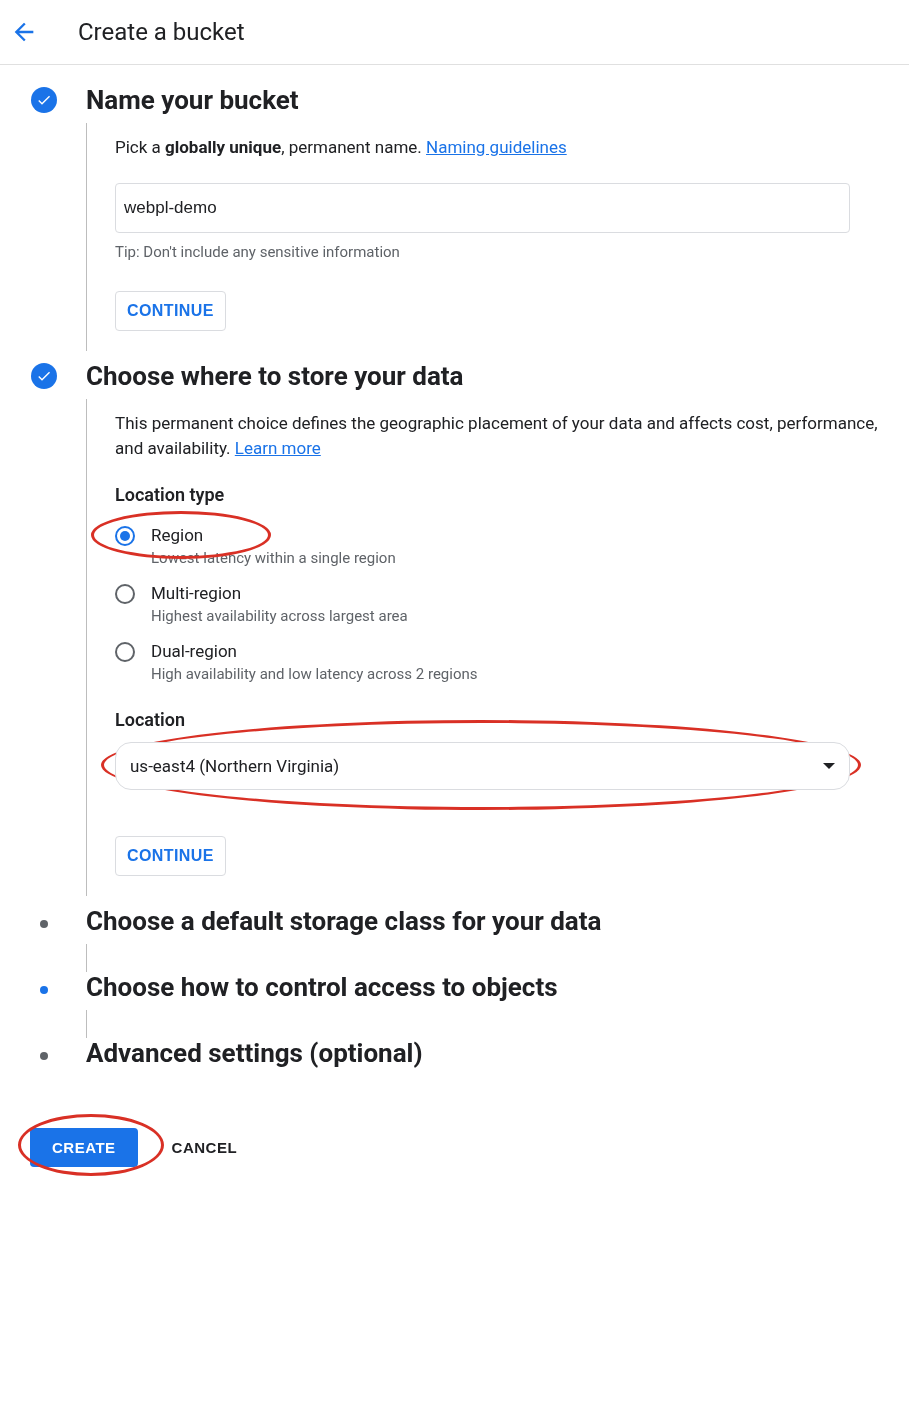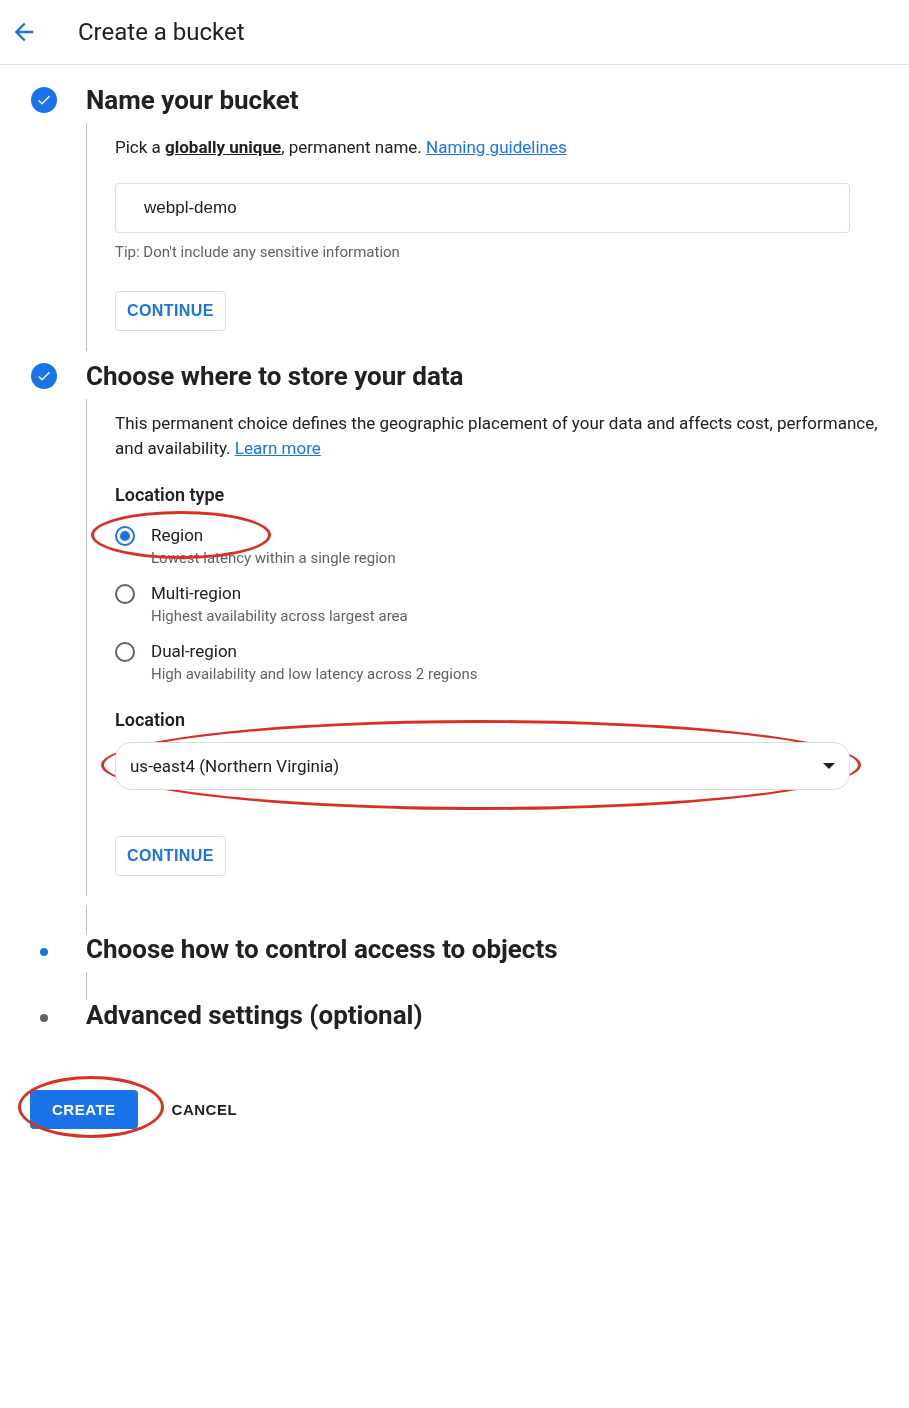--- a/index.html
+++ b/index.html
@@ -76,26 +76,26 @@
   }
   .indent-content {
     padding: 12px 0 20px 28px;
   }
   .desc {
     font-size: 17px;
     color: #202124;
     margin-bottom: 22px;
     line-height: 1.5;
   }
-  .desc .bold { font-weight: 700; text-decoration: underline; }
+  .desc .bold { font-weight: 700; }
   .link { color: #1a73e8; text-decoration: underline; cursor: pointer; }
   .text-input {
     width: 100%;
     max-width: 735px;
-    padding: 14px 28px;
+    padding: 14px 8px;
     font-size: 17px;
     border: 1px solid #dadce0;
     border-radius: 4px;
     color: #202124;
     outline: none;
   }
   .tip {
     font-size: 15px;
     color: #5f6368;
     margin-top: 10px;
@@ -306,20 +306,28 @@
         <div class="select-box">
           <span>us-east4 (Northern Virginia)</span>
           <span class="caret-down"></span>
         </div>
       </div>
 
       <button class="btn-outline" style="margin-top:46px;">CONTINUE</button>
     </div>
   </div>
 
+  <div class="step">
+    <div class="step-marker">
+        <div class="dot-gray"></div>
+      </div>
+    <div class="step-body">
+      <div class="step-title">Choose a default storage class for your data</div>
+    </div>
+  </div>
   <div class="connector-short"></div>
 
   <div class="step">
     <div class="step-marker">
         <div class="dot-blue"></div>
       </div>
     <div class="step-body">
       <div class="step-title">Choose how to control access to objects</div>
     </div>
   </div>

